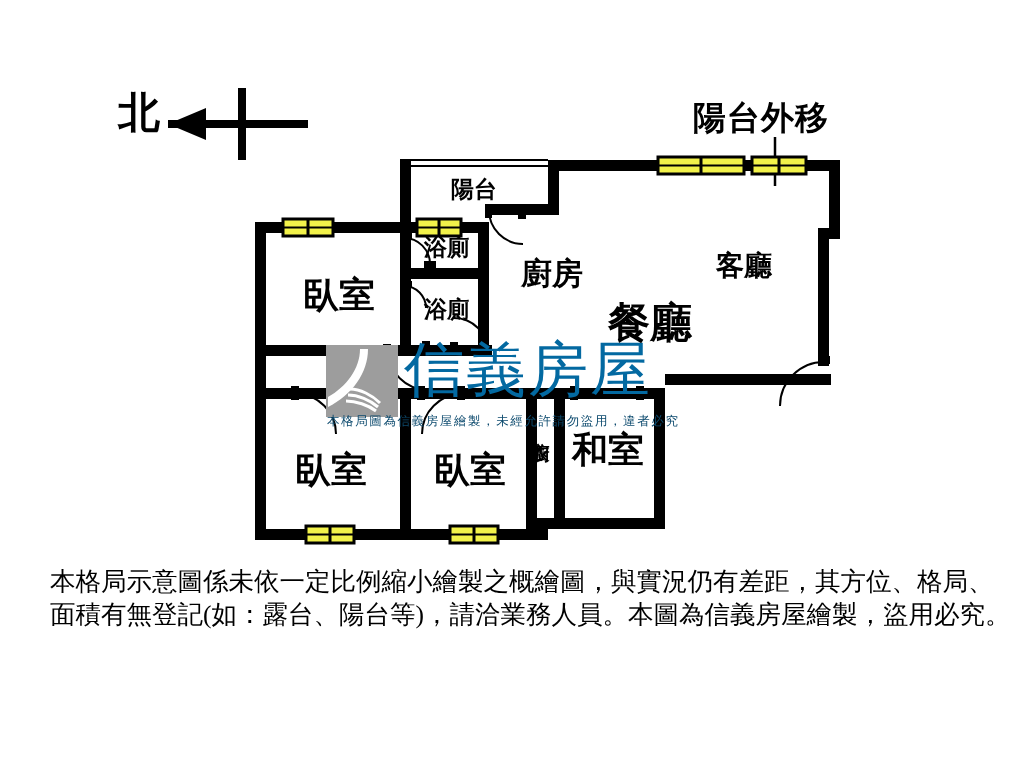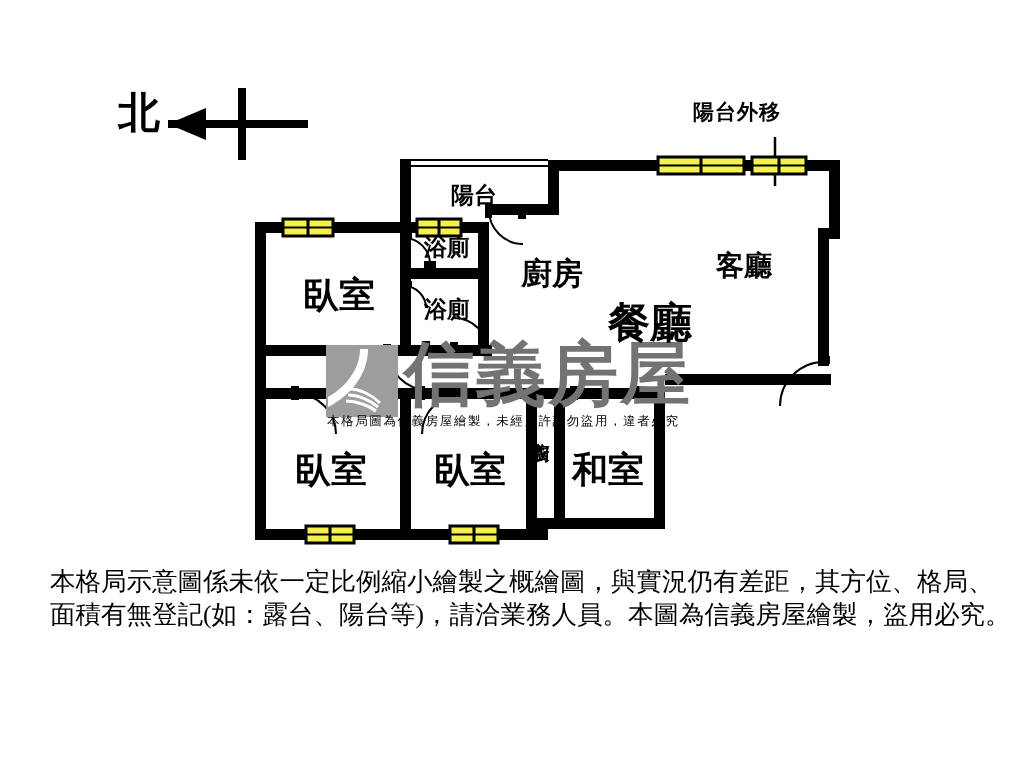--- a/index.html
+++ b/index.html
@@ -41,21 +41,21 @@
     font-weight: 700;
     line-height: 1;
     font-family: "Liberation Serif", "DejaVu Serif", serif;
   }
 
   
   .callout-text {
     position: absolute;
     left: 693px;
     top: 102px;
-    font-size: 21px;
+    font-size: 33px;
     font-weight: 700;
     letter-spacing: 1px;
     white-space: nowrap;
     line-height: 1;
   }
 
   
   .room-label {
     position: absolute;
     font-weight: 700;
@@ -80,34 +80,34 @@
     top: 345px;
     width: 72px;
     height: 72px;
     background: #9d9d9d;
     overflow: hidden;
   }
   .wm-brand {
     position: absolute;
     left: 404px;
     top: 340px;
-    font-size: 70px;
-    font-weight: 700;
-    color: #737373;
+    font-size: 60px;
+    font-weight: 400;
+    color: #0369a1;
     line-height: 1;
     letter-spacing: 2px;
     white-space: nowrap;
     font-family: "Liberation Serif", "DejaVu Serif", serif;
   }
   .wm-note {
     position: absolute;
     left: 327px;
     top: 413px;
     font-size: 12.5px;
-    color: #000000;
+    color: #0c4a6e;
     letter-spacing: 1.6px;
     white-space: nowrap;
     font-family: "Liberation Sans", "DejaVu Sans", sans-serif;
   }
 
   
   .disclaimer {
     position: absolute;
     left: 14px;
     top: 565px;
@@ -315,40 +315,40 @@
       <path d="M 34 4 C 34 24 20 42 2 52 L 2 62 C 26 50 42 28 42 4 Z" fill="#ffffff"></path>
       <path d="M 40 26 C 48 38 58 48 70 54 L 70 64 C 54 56 42 42 36 30 Z" fill="#ffffff" opacity="0"></path>
       <path d="M 24 44 C 34 44 46 50 54 58" stroke="#ffffff" stroke-width="3" fill="none"></path>
       <path d="M 22 50 C 32 50 44 55 52 62" stroke="#ffffff" stroke-width="3" fill="none"></path>
       <path d="M 20 56 C 30 56 42 60 50 66" stroke="#ffffff" stroke-width="3" fill="none"></path>
     </svg>
   </div>
   <div class="wm-brand">信義房屋</div>
   <div class="wm-note">本格局圖為信義房屋繪製，未經允許請勿盜用，違者必究</div>
 
-  <div class="room-label rl-md" style="left:431px; top:184px;padding-left:20px;">陽台</div>
+  <div class="room-label rl-md" style="left:431px; top:178px;padding-left:20px;">陽台</div>
 
   <div class="room-label rl-md" style="left:424px; top:236px;">浴廁</div>
 
   <div class="room-label rl-md" style="left:424px; top:298px;">浴廁</div>
 
   <div class="room-label rl-xl" style="left:497px; top:258px;">廚房</div>
 
   <div class="room-label rl-xl" style="left:692px; top:252px; font-size:28px;">客廳</div>
 
   <div class="room-label rl-xl" style="left:584px; top:302px; font-size:42px;">餐廳</div>
 
   <div class="room-label rl-lg" style="left:303px; top:277px;">臥室</div>
 
   <div class="room-label rl-lg" style="left:295px; top:452px;">臥室</div>
 
   <div class="room-label rl-lg" style="left:434px; top:452px;">臥室</div>
 
   <div class="room-label rl-sm rl-vert" style="left:531px; top:427px;">衣櫥</div>
 
-  <div class="room-label rl-lg" style="left:572px; top:452px;">和室</div>
+  <div class="room-label rl-lg" style="left:572px; top:432px;">和室</div>
 
   <div class="disclaimer">
     <div>本格局示意圖係未依一定比例縮小繪製之概繪圖，與實況仍有差距，其方位、格局、</div>
     <div>面積有無登記(如：露台、陽台等)，請洽業務人員。本圖為信義房屋繪製，盜用必究。</div>
   </div>
 
 </div>
 
 </body></html>

